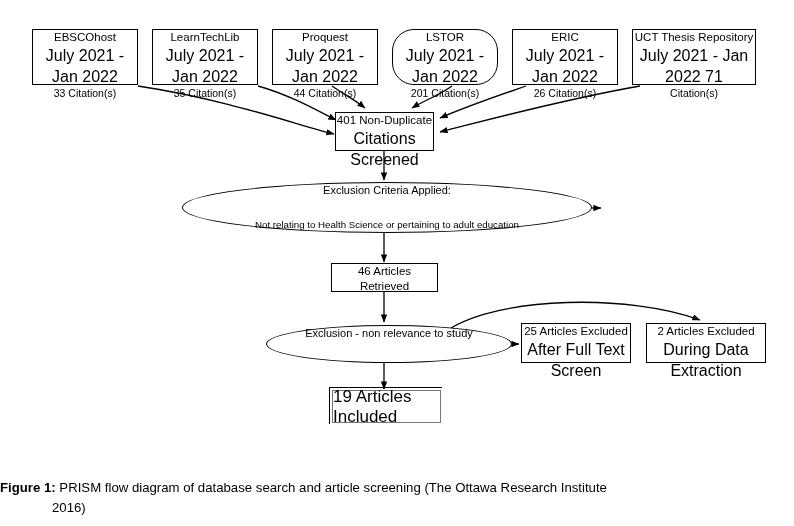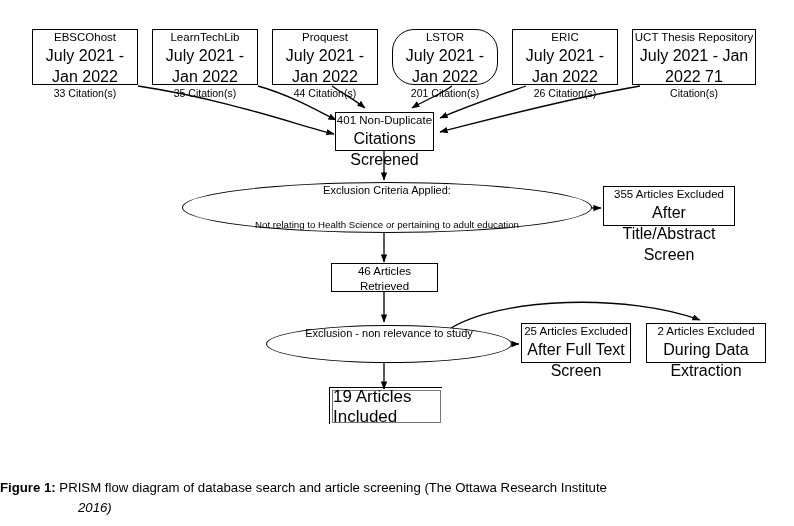--- a/index.html
+++ b/index.html
@@ -20,21 +20,21 @@
   .ell .e1{font-size:11px;}
   .ell .e2{font-size:9.7px;}
   .shadowbox{position:absolute;box-sizing:border-box;}
   .shadowbox .outer{position:absolute;left:0;top:0;width:100%;height:100%;
         border-left:1.4px solid #000;border-top:1.4px solid #000;}
   .shadowbox .inner{position:absolute;left:3px;top:3px;right:0;bottom:0;
         border:1.4px solid #777;background:#fff;display:flex;align-items:center;
         justify-content:center;font-size:17px;}
   #caption{position:absolute;left:0;top:478px;width:794px;font-size:13.2px;line-height:1.55;}
   #caption .figlabel{font-weight:bold;}
-  #caption .capline2{display:block;margin-left:78px;font-style:italic;}
+  #caption .capline2{display:block;margin-left:52px;}
   .capwrap{padding-right:8px;}
 </style>
 </head>
 <body>
 
 <div id="canvas">
 
   <svg class="wires" viewBox="0 0 794 470">
     <defs>
       <marker id="arw" markerWidth="9" markerHeight="9" refX="7.6" refY="3.2" orient="auto" markerUnits="userSpaceOnUse">
@@ -97,24 +97,20 @@
   <div class="node" style="left:335px;top:112px;width:99px;height:39px;">
     <div class="l1">401 Non-Duplicate</div>
     <div class="l2">Citations Screened</div>
   </div>
 
   <div class="ell" style="left:182px;top:182px;width:410px;height:51px;">
     <div class="e1">Exclusion Criteria Applied:</div>
     <div class="e2">Not relating to Health Science or pertaining to adult education</div>
   </div>
 
-  <div class="node" style="left:603px;top:186px;width:132px;height:40px;">
-    <div class="l1">355 Articles Excluded</div>
-    <div class="l2">After Title/Abstract Screen</div>
-  </div>
 
   <div class="node" style="left:331px;top:263px;width:107px;height:29px;">
     <div class="l1">46 Articles Retrieved</div>
   </div>
 
   <div class="ell" style="left:266px;top:325px;width:246px;height:38px;">
     <div class="e1">Exclusion - non relevance to study</div>
   </div>
 
   <div class="node" style="left:521px;top:323px;width:110px;height:40px;">

